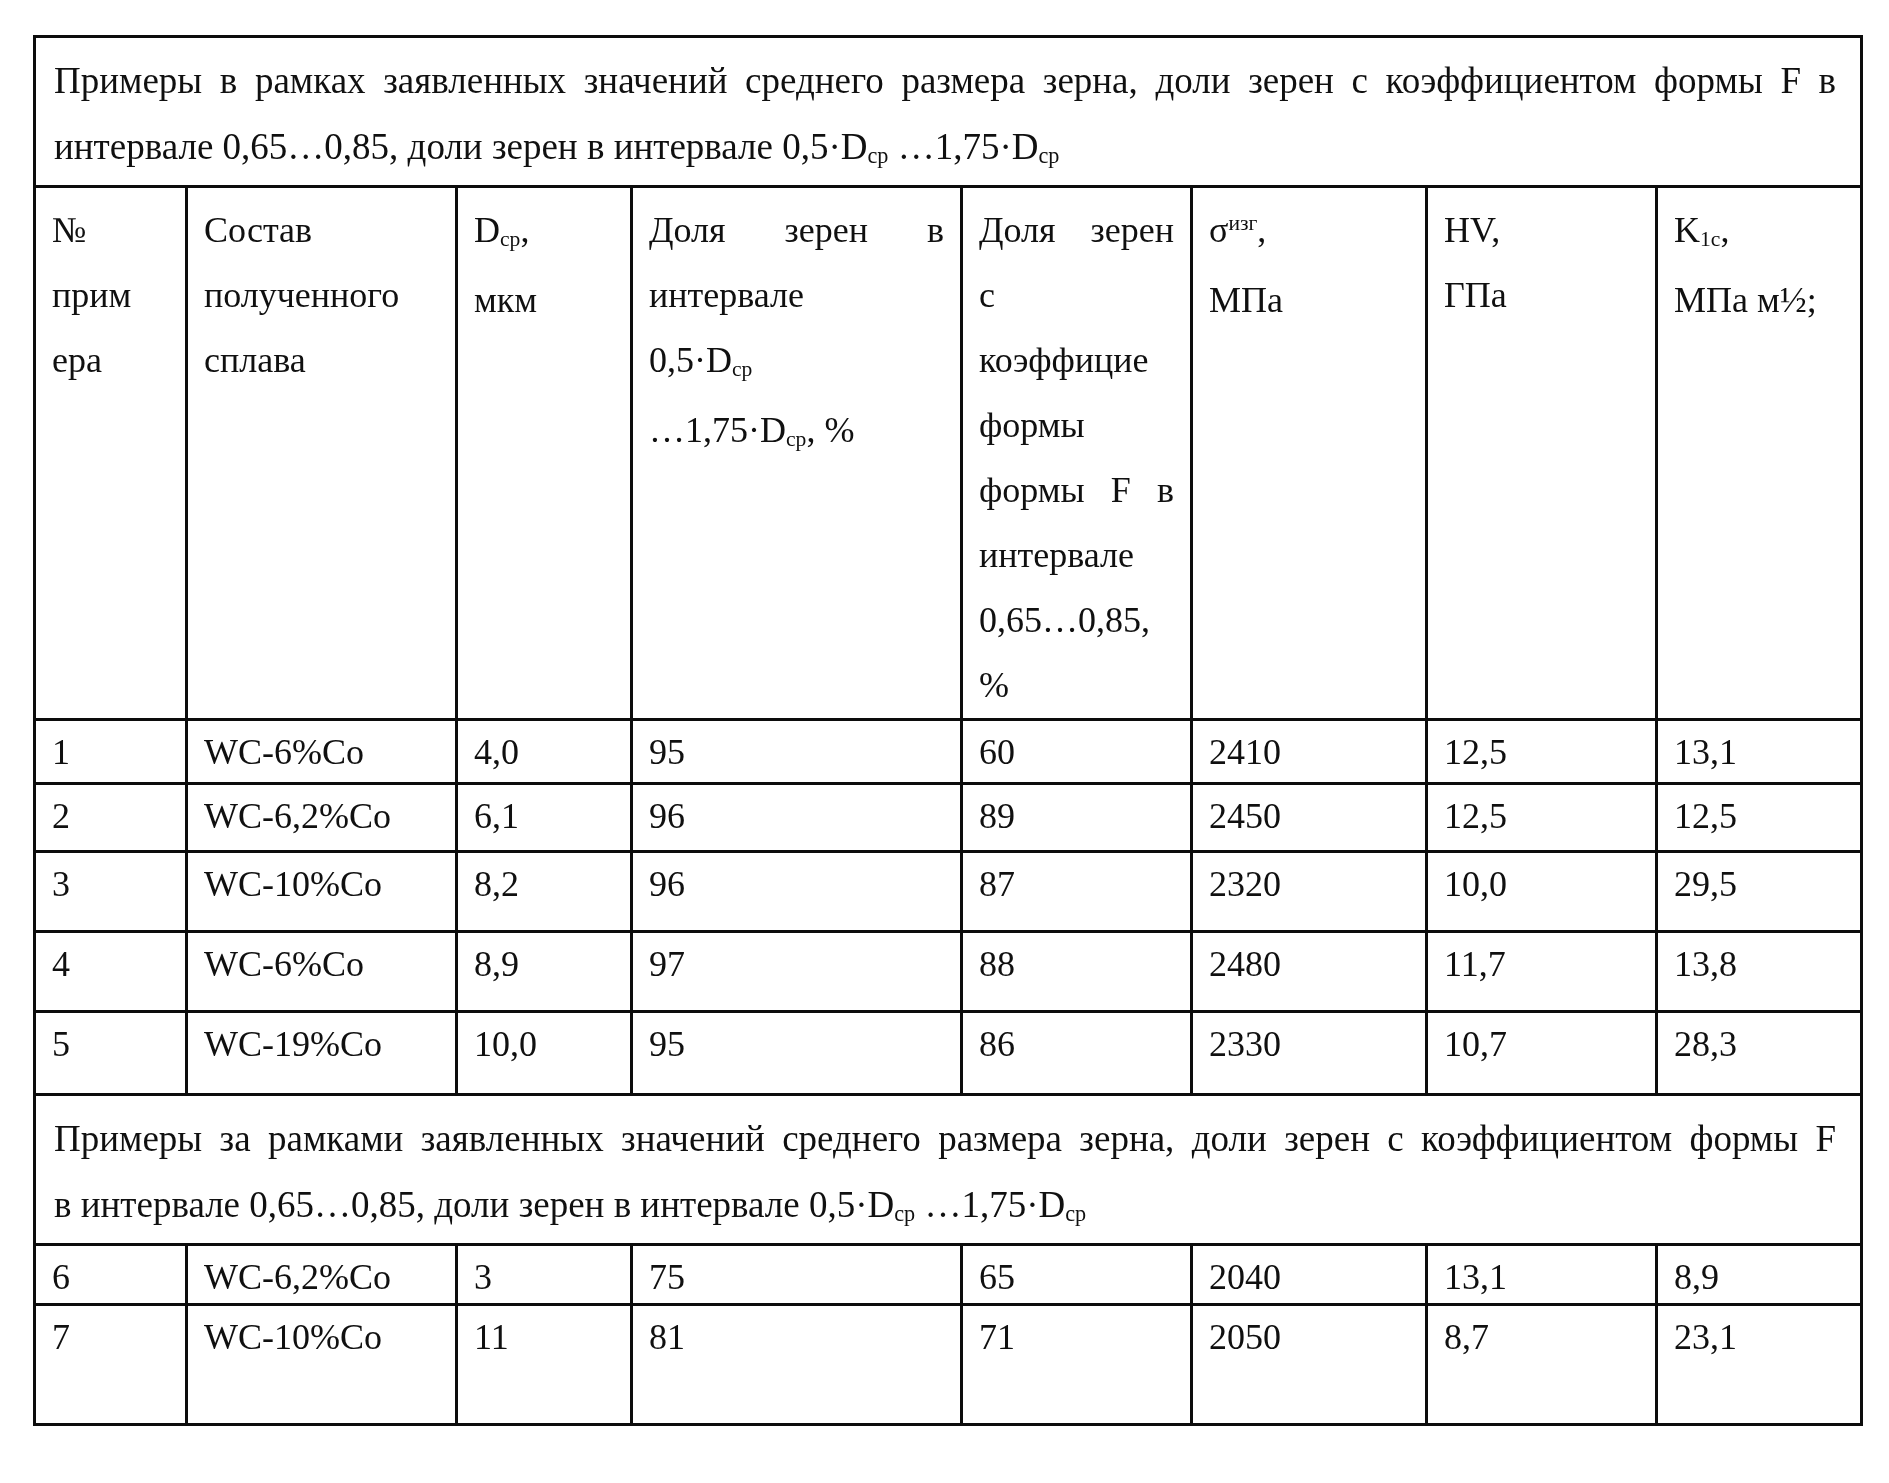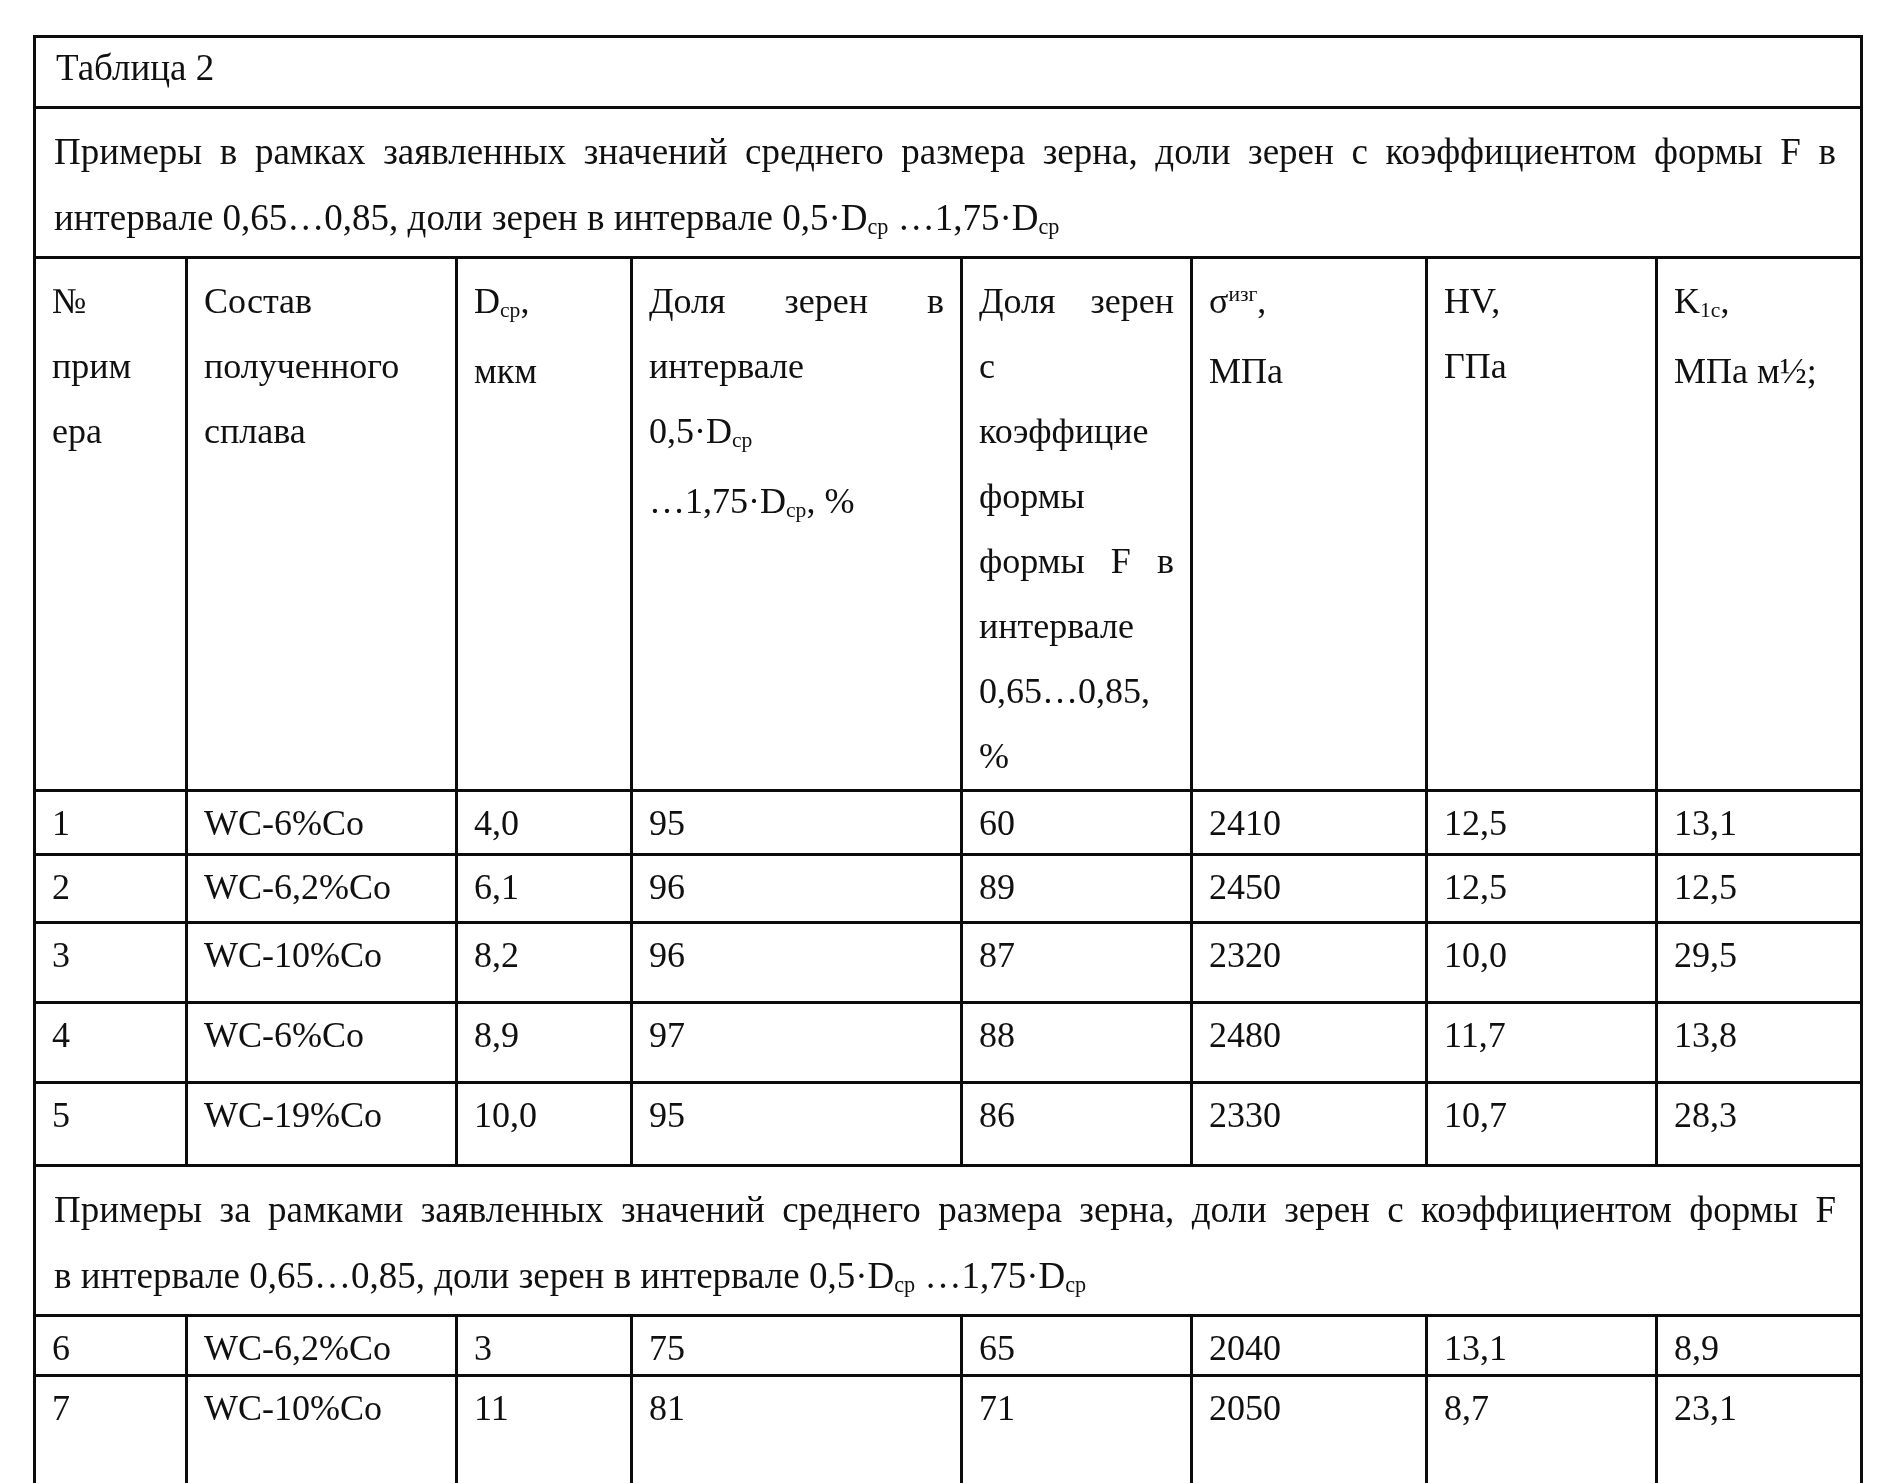--- a/index.html
+++ b/index.html
@@ -33,23 +33,20 @@
       <col style="width:270px">
       <col style="width:175px">
     <col style="width:330px">
       <col style="width:230px">
       <col style="width:235px">
     <col style="width:230px">
       <col style="width:205px">
   </colgroup>
 
   <tbody>
-      <tr>
-    <td colspan="8" class="title-cell">Таблица 2</td>
-  </tr>
 
   <tr>
     <td colspan="8" class="band">
       <div class="band-line just">Примеры в рамках заявленных значений среднего размера зерна, доли зерен с коэффициентом формы F в</div>
       <div class="band-line"><span>интервале 0,65…0,85, доли зерен в интервале 0,5·D</span><sub>ср</sub><span> …1,75·D</span><sub>ср</sub></div>
     </td>
   </tr>
 
   <tr>
     <td class="hd">

